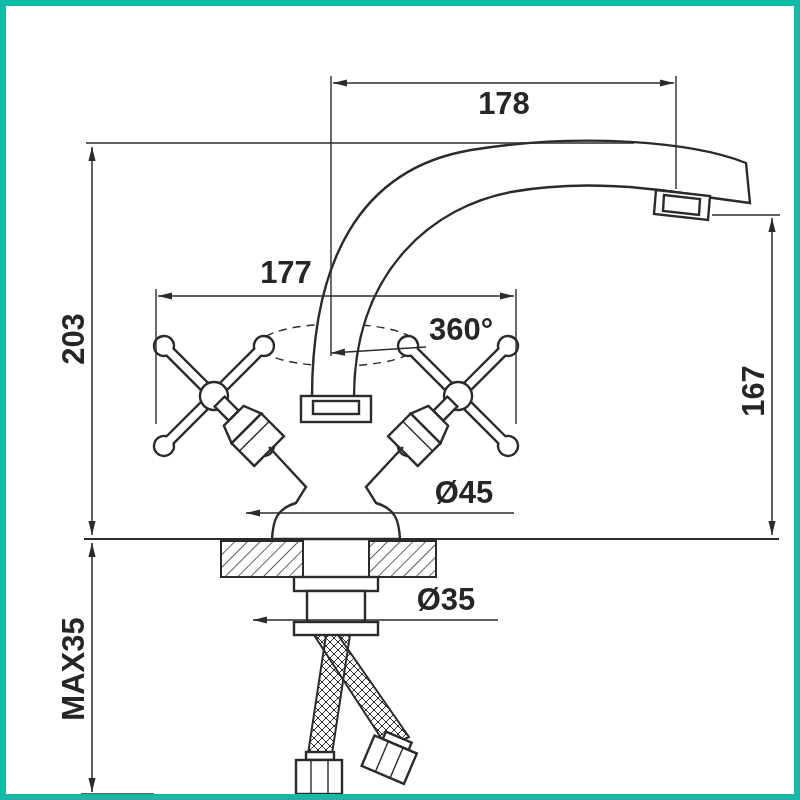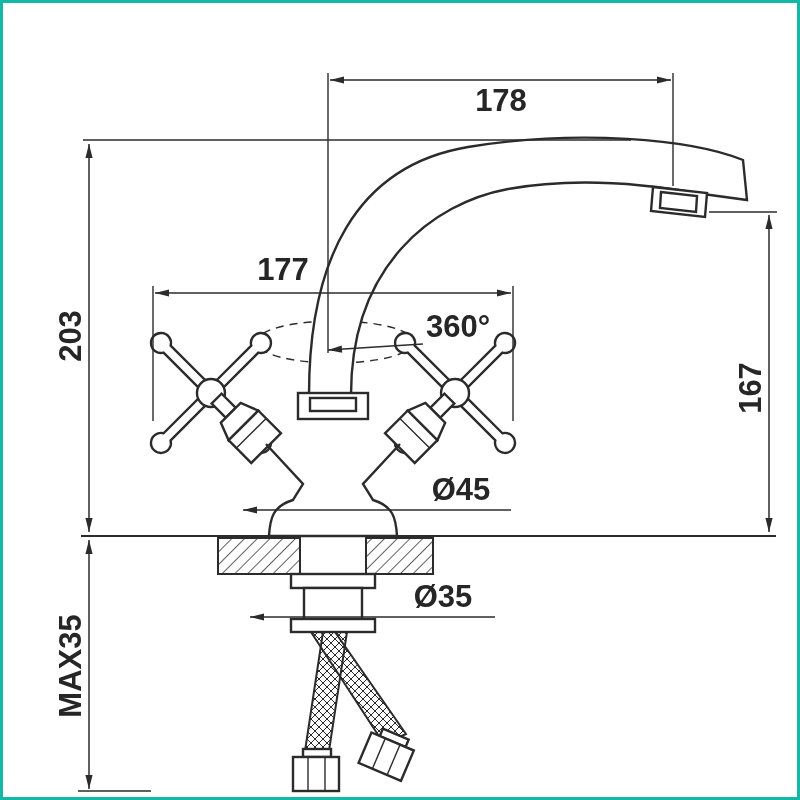--- a/index.html
+++ b/index.html
@@ -1,18 +1,18 @@
 <!DOCTYPE html>
 <html><head>
 <meta charset="utf-8">
 <style>
   html,body{margin:0;padding:0;background:#ffffff;}
   .stage{
     width:800px;height:800px;box-sizing:border-box;background:#ffffff;
-    border:3px solid #14b8a6;position:relative;overflow:hidden;
+    border:6px solid #14b8a6;position:relative;overflow:hidden;
     font-family:"Liberation Sans", sans-serif;
   }
   svg{display:block;}
   .dim-text{
     font-family:"Liberation Sans", sans-serif;
     font-weight:700;font-size:31px;fill:#262626;
   }
   .thin{stroke:#2b2b2b;stroke-width:1.4;fill:none;}
   .dimline{stroke:#2b2b2b;stroke-width:1.5;fill:none;}
   .outline{stroke:#2b2b2b;stroke-width:2.4;fill:#ffffff;}

